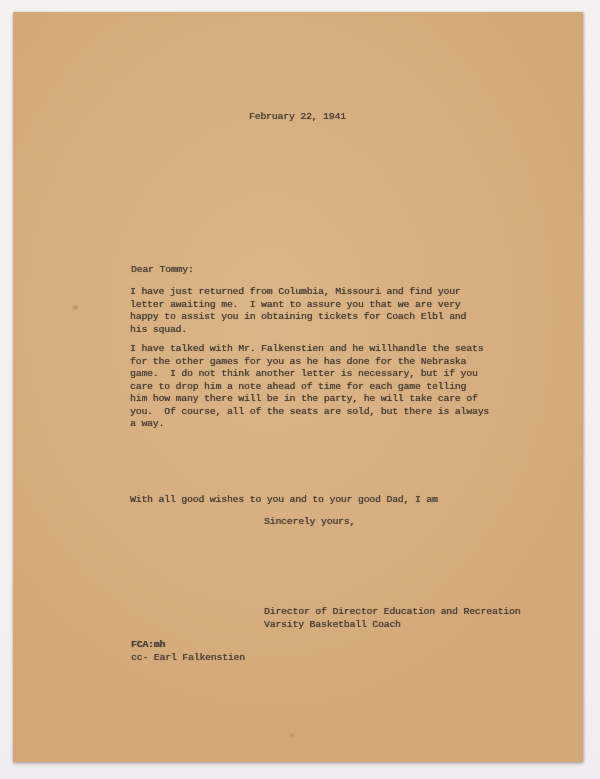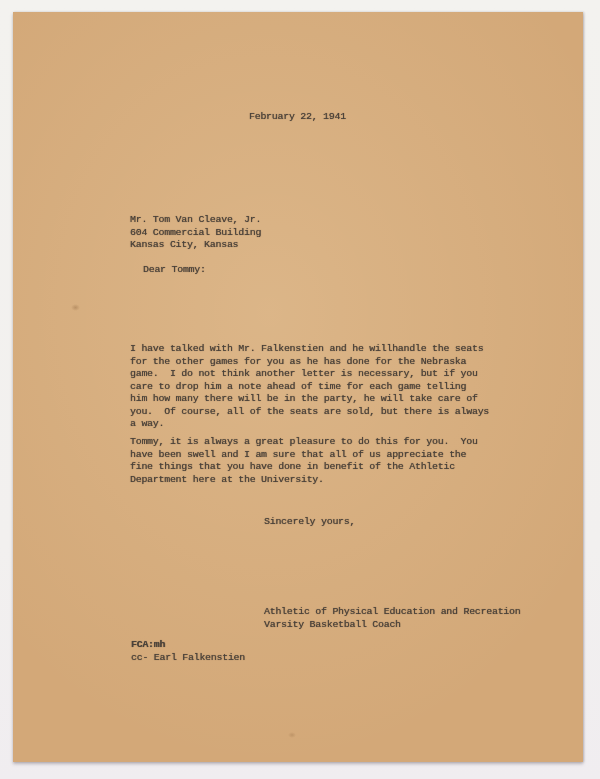--- a/index.html
+++ b/index.html
@@ -47,60 +47,58 @@
     position: absolute;
     font-size: 9.8px;
     line-height: 12.5px;
     letter-spacing: -0.18px;
     white-space: pre;
     color: #49413a;
     text-shadow: 0 0 1px rgba(75,62,48,0.65), 0.4px 0.4px 0.6px rgba(75,62,48,0.35);
   }
   .date       { left: 236px; top:  99px; }
   .recipient  { left: 117px; top: 202px; }
-  .salutation { left: 130px; top: 252px; }
+  .salutation { left: 118px; top: 252px; }
   .para1      { left: 117px; top: 274px; }
   .para2      { left: 117px; top: 331px; }
   .para3      { left: 117px; top: 424px; }
   .preclose   { left: 117px; top: 482px; }
   .closing    { left: 251px; top: 504px; font-family: Liberation Mono, monospace; }
   .sigblock   { left: 251px; top: 594px; }
   .reference  { left: 118px; top: 627px; font-weight: bold; }
   .ccline     { left: 118px; top: 640px; font-family: Liberation Mono, monospace; }
 </style>
 </head>
 <body>
 
 <div class="scan">
   <div class="paper">
     <div class="txt date">February 22, 1941</div>
 
-    <div class="txt recipient">Mr. Tom Van Cleave, Jr.
-604 Commercial Building
-Kansas City, Kansas</div>
 
     <div class="txt salutation">Dear Tommy:</div>
 
+    <div class="txt para1">I have just returned from Columbia, Missouri and find your
+letter awaiting me.  I want to assure you that we are very
+happy to assist you in obtaining tickets for Coach Elbl and
+his squad.</div>
 
     <div class="txt para2">I have talked with Mr. Falkenstien and he willhandle the seats
 for the other games for you as he has done for the Nebraska
 game.  I do not think another letter is necessary, but if you
 care to drop him a note ahead of time for each game telling
 him how many there will be in the party, he will take care of
 you.  Of course, all of the seats are sold, but there is always
 a way.</div>
 
-    <div class="txt para3">Tommy, it is always a great pleasure to do this for you.  You
-have been swell and I am sure that all of us appreciate the
-fine things that you have done in benefit of the Athletic
-Department here at the University.</div>
 
+    <div class="txt preclose">With all good wishes to you and to your good Dad, I am</div>
 
     <div class="txt closing">Sincerely yours,</div>
 
-    <div class="txt sigblock">Athletic of Physical Education and Recreation
+    <div class="txt sigblock">Director of Director Education and Recreation
 Varsity Basketball Coach</div>
 
     <div class="txt reference">FCA:mh</div>
 
     <div class="txt ccline">cc- Earl Falkenstien</div>
   </div>
 </div>
 
 </body></html>

